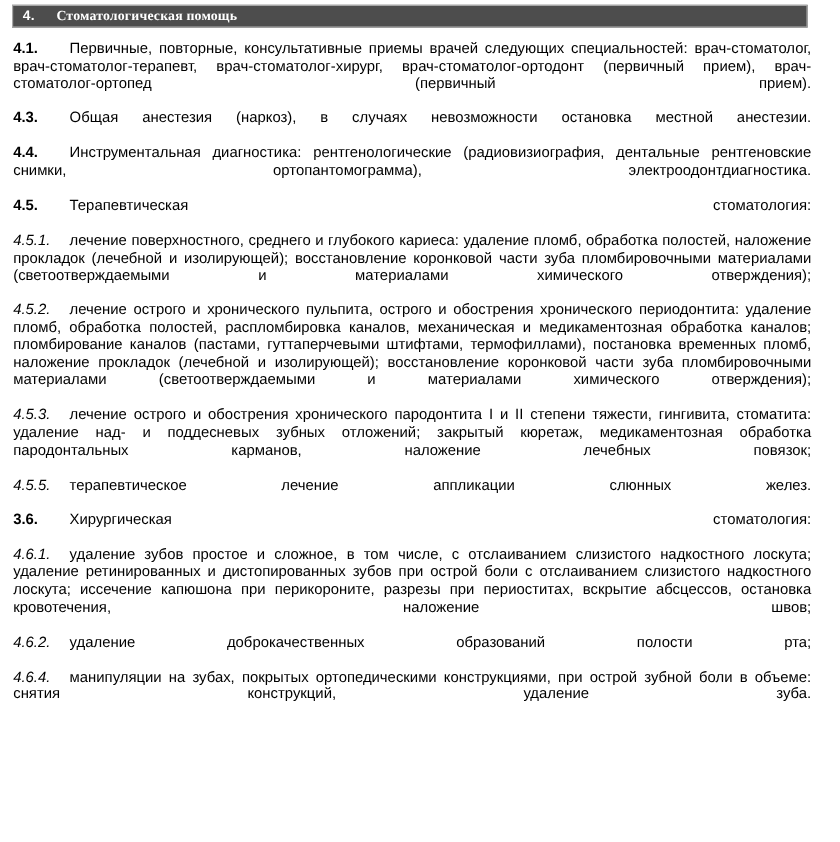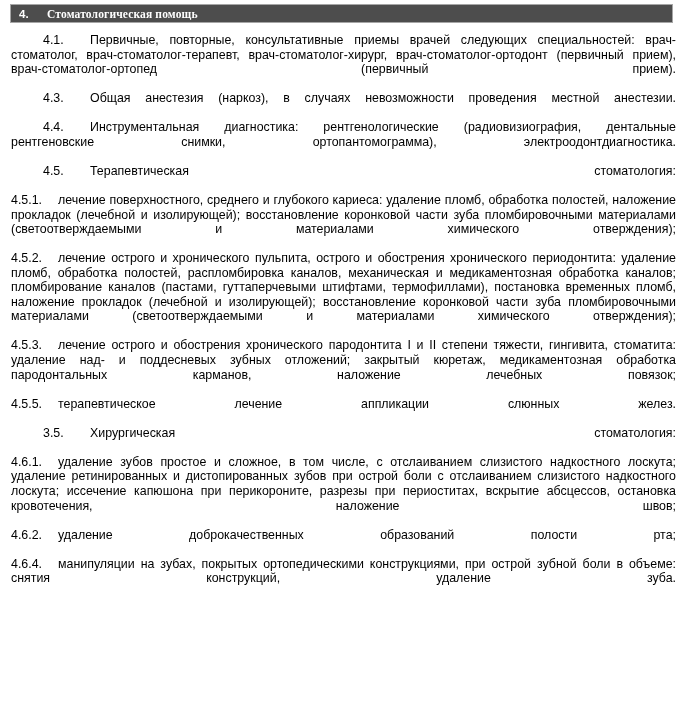--- a/index.html
+++ b/index.html
@@ -66,27 +66,27 @@
     padding: 0;
   }
 
   
   .num {
     display: inline-block;
     vertical-align: baseline;
     white-space: nowrap;
   }
   .num.lvl2 {
-    font-weight: normal;
+    font-weight: bold;
     width: 47px;
-    margin-left: 32px;
   }
   .num.lvl3 {
     font-weight: normal;
     width: 47px;
+    font-style: italic;
   }
   .txt {
     
   }
   
   .item::after {
     content: "";
     display: inline-block;
     width: 100%;
   }
@@ -96,26 +96,26 @@
 
 <div class="page">
 
   <div class="section-header">
     <span class="sh-num">4.</span>
     <span class="sh-title">Стоматологическая помощь</span>
   </div>
 
   <div class="body" id="body-root">
       <p class="item"><span class="num lvl2">4.1.</span><span class="txt">Первичные, повторные, консультативные приемы врачей следующих специальностей: врач-стоматолог, врач-стоматолог-терапевт, врач-стоматолог-хирург, врач-стоматолог-ортодонт (первичный прием), врач-стоматолог-ортопед (первичный прием).</span></p>
-      <p class="item"><span class="num lvl2">4.3.</span><span class="txt">Общая анестезия (наркоз), в случаях невозможности проведения местной анестезии.</span></p>
+      <p class="item"><span class="num lvl2">4.3.</span><span class="txt">Общая анестезия (наркоз), в случаях невозможности остановка местной анестезии.</span></p>
       <p class="item"><span class="num lvl2">4.4.</span><span class="txt">Инструментальная диагностика: рентгенологические (радиовизиография, дентальные рентгеновские снимки, ортопантомограмма), электроодонтдиагностика.</span></p>
       <p class="item"><span class="num lvl2">4.5.</span><span class="txt">Терапевтическая стоматология:</span></p>
       <p class="item"><span class="num lvl3">4.5.1.</span><span class="txt">лечение поверхностного, среднего и глубокого кариеса: удаление пломб, обработка полостей, наложение прокладок (лечебной и изолирующей); восстановление коронковой части зуба пломбировочными материалами (светоотверждаемыми и материалами химического отверждения);</span></p>
       <p class="item"><span class="num lvl3">4.5.2.</span><span class="txt">лечение острого и хронического пульпита, острого и обострения хронического периодонтита: удаление пломб, обработка полостей, распломбировка каналов, механическая и медикаментозная обработка каналов; пломбирование каналов (пастами, гуттаперчевыми штифтами, термофиллами), постановка временных пломб, наложение прокладок (лечебной и изолирующей); восстановление коронковой части зуба пломбировочными материалами (светоотверждаемыми и материалами химического отверждения);</span></p>
       <p class="item"><span class="num lvl3">4.5.3.</span><span class="txt">лечение острого и обострения хронического пародонтита I и II степени тяжести, гингивита, стоматита: удаление над- и поддесневых зубных отложений; закрытый кюретаж, медикаментозная обработка пародонтальных карманов, наложение лечебных повязок;</span></p>
       <p class="item"><span class="num lvl3">4.5.5.</span><span class="txt">терапевтическое лечение аппликации слюнных желез.</span></p>
-      <p class="item"><span class="num lvl2">3.5.</span><span class="txt">Хирургическая стоматология:</span></p>
+      <p class="item"><span class="num lvl2">3.6.</span><span class="txt">Хирургическая стоматология:</span></p>
       <p class="item"><span class="num lvl3">4.6.1.</span><span class="txt">удаление зубов простое и сложное, в том числе, с отслаиванием слизистого надкостного лоскута; удаление ретинированных и дистопированных зубов при острой боли с отслаиванием слизистого надкостного лоскута; иссечение капюшона при перикороните, разрезы при периоститах, вскрытие абсцессов, остановка кровотечения, наложение швов;</span></p>
       <p class="item"><span class="num lvl3">4.6.2.</span><span class="txt">удаление доброкачественных образований полости рта;</span></p>
       <p class="item"><span class="num lvl3">4.6.4.</span><span class="txt">манипуляции на зубах, покрытых ортопедическими конструкциями, при острой зубной боли в объеме: снятия конструкций, удаление зуба.</span></p>
     </div>
 
 </div>
 
 </body></html>

